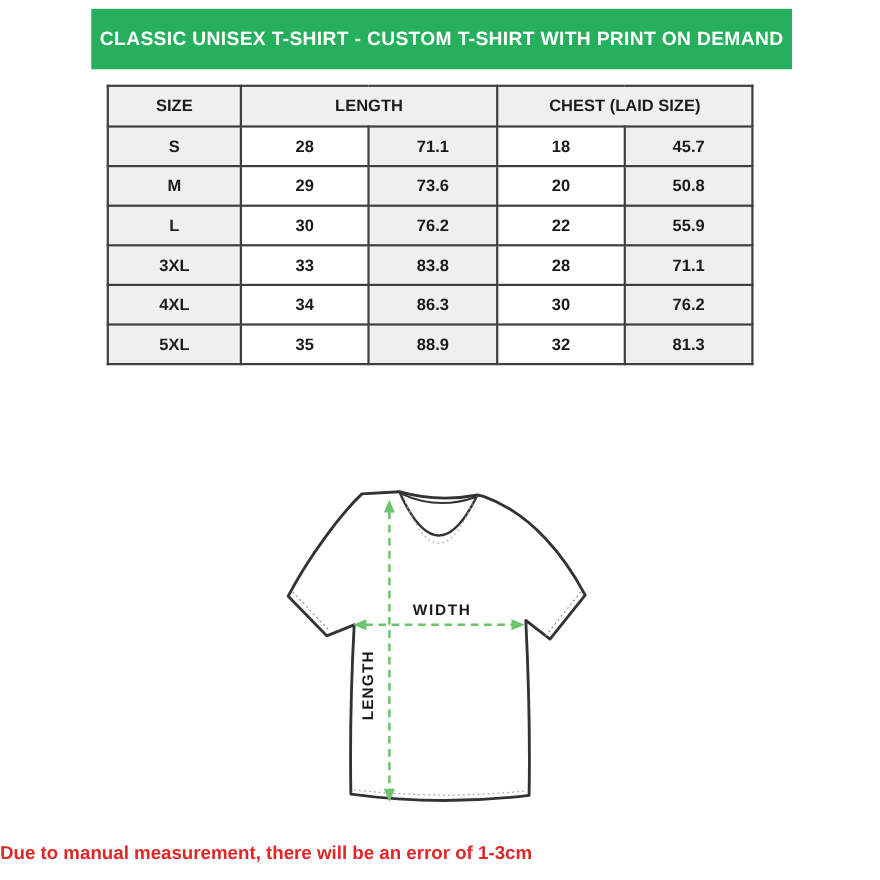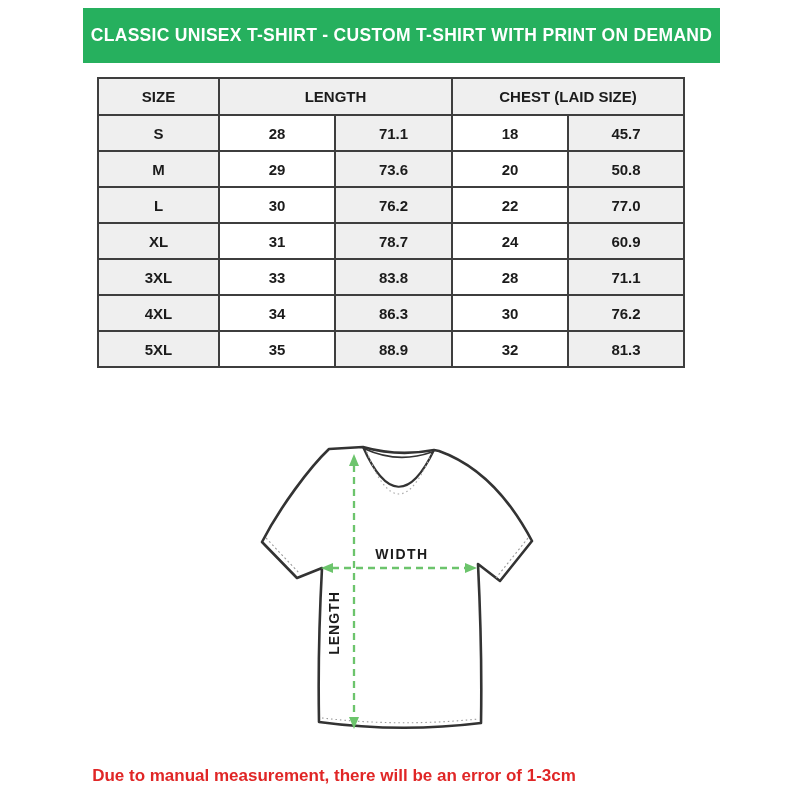--- a/index.html
+++ b/index.html
@@ -39,21 +39,21 @@
   .size-table td{height:34px;}
   .cg{background:var(--cell-gray);}
   .cw{background:#ffffff;}
 
   
   .diagram{position:absolute;left:255px;top:445px;width:290px;height:300px;}
 
   
   .footnote{
     position:absolute;left:0;top:766px;width:668px;
-    text-align:center;font-size:17px;font-weight:bold;color:var(--note-red);
+    font-size:17px;font-weight:bold;color:var(--note-red);
   }
 </style>
 </head>
 <body>
 
 <div id="canvas">
 
   <div class="banner">
     <span class="banner-title">CLASSIC UNISEX T-SHIRT - CUSTOM T-SHIRT WITH PRINT ON DEMAND</span>
   </div>
@@ -86,28 +86,21 @@
         <td class="cw">29</td>
         <td class="cg">73.6</td>
         <td class="cw">20</td>
         <td class="cg">50.8</td>
       </tr>
       <tr>
         <td class="cg">L</td>
         <td class="cw">30</td>
         <td class="cg">76.2</td>
         <td class="cw">22</td>
-        <td class="cg">77.0</td>
-      </tr>
-      <tr>
-        <td class="cg">XL</td>
-        <td class="cw">31</td>
-        <td class="cg">78.7</td>
-        <td class="cw">24</td>
-        <td class="cg">60.9</td>
+        <td class="cg">55.9</td>
       </tr>
       <tr>
         <td class="cg">3XL</td>
         <td class="cw">33</td>
         <td class="cg">83.8</td>
         <td class="cw">28</td>
         <td class="cg">71.1</td>
       </tr>
       <tr>
         <td class="cg">4XL</td>

